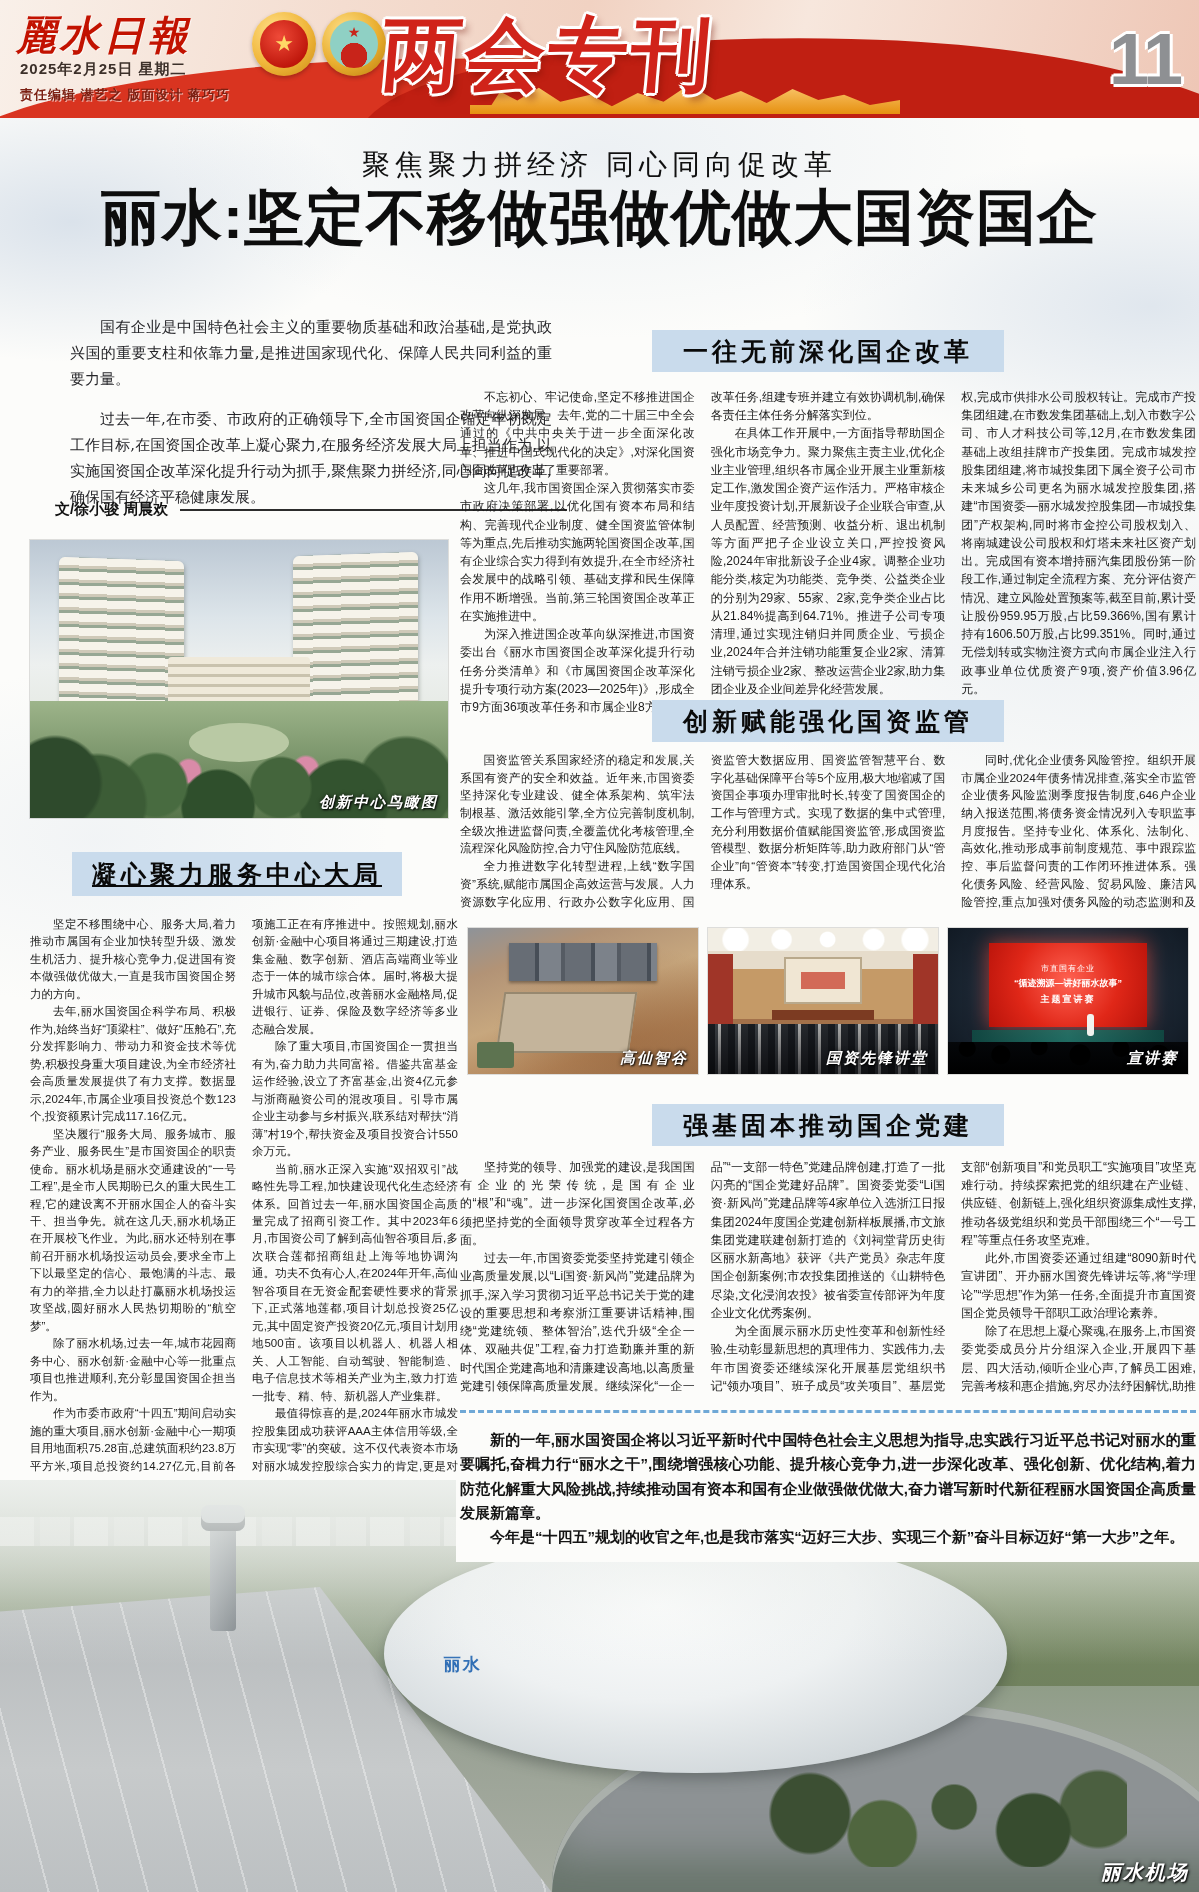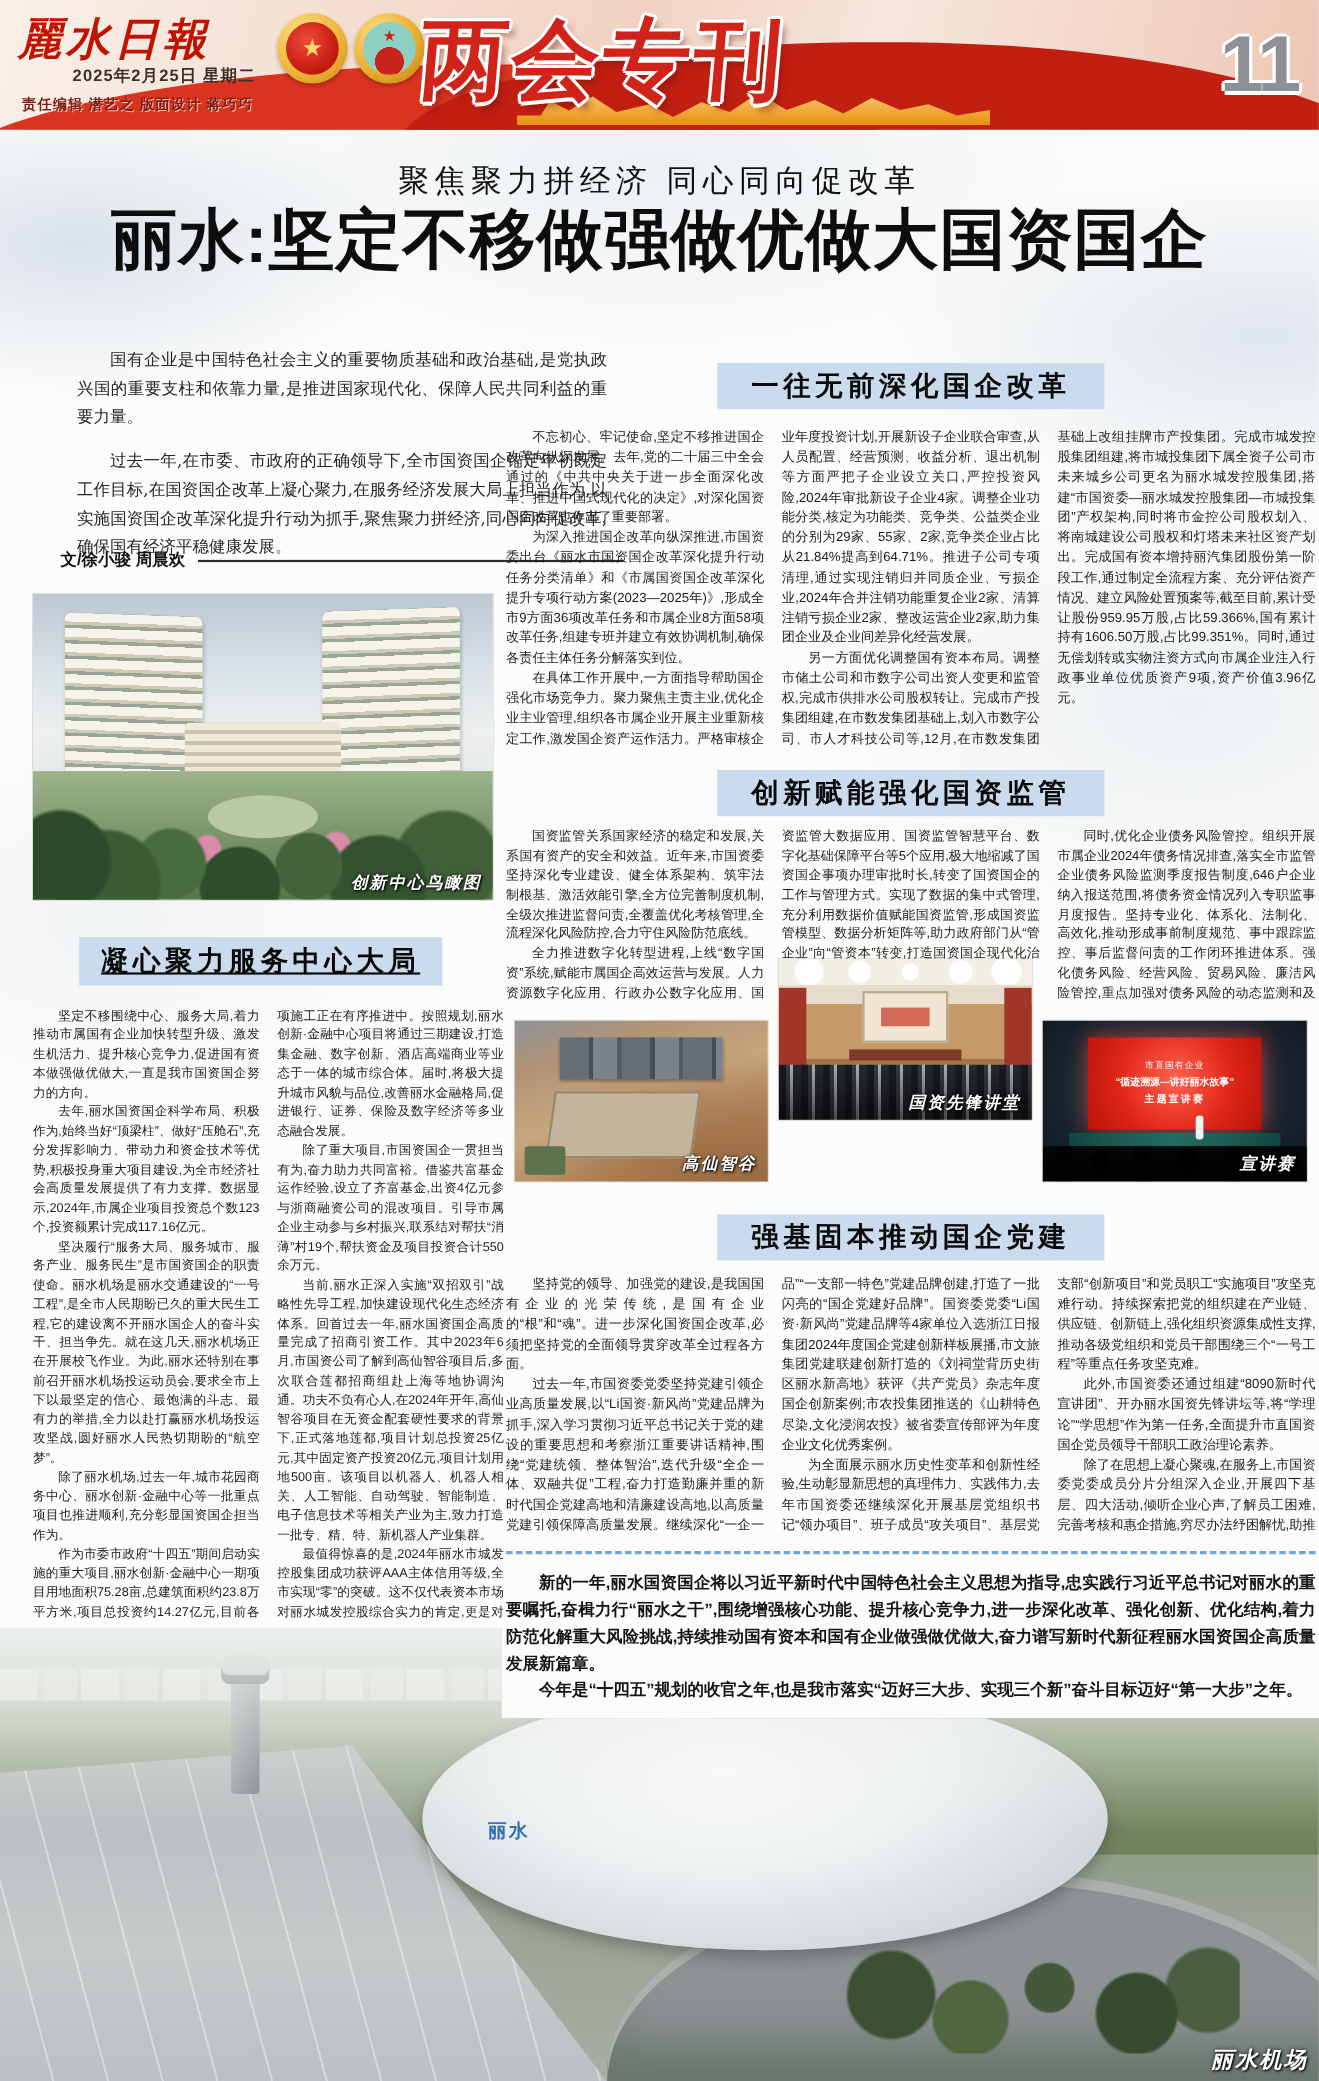--- a/index.html
+++ b/index.html
@@ -21,21 +21,21 @@
   .wave{position:absolute;}
   .wave-c{bottom:-42px;left:-6%;width:80%;height:100px;background:#ef7a4e;opacity:.75;
           border-radius:60% 40% 0 0/100% 100% 0 0;transform:rotate(-2deg);}
   .wave-a{bottom:-30px;left:-5%;width:72%;height:88px;background:#d93420;
           border-radius:50% 50% 0 0/100% 100% 0 0;transform:rotate(-2deg);}
   .wave-b{bottom:-38px;right:-8%;width:78%;height:118px;background:#c01f12;
           border-radius:55% 45% 0 0/100% 100% 0 0;transform:rotate(2deg);}
   .masthead{left:16px;top:8px;font-family:"DejaVu Serif",serif;font-weight:bold;
             font-size:40px;letter-spacing:4px;color:#c21200;font-style:italic;
             text-shadow:1px 1px 0 rgba(255,255,255,.6);}
-  .dateline{left:20px;top:60px;font-size:15px;font-weight:bold;color:#3c302a;letter-spacing:1px;margin-left:46px;}
+  .dateline{left:20px;top:60px;font-size:15px;font-weight:bold;color:#3c302a;letter-spacing:1px;}
   .staffline{left:20px;top:86px;font-size:13px;font-weight:bold;color:#7c2013;
              text-shadow:1px 1px 0 rgba(255,255,255,.65);letter-spacing:1px;}
   .emblem{top:12px;width:64px;height:64px;border-radius:50%;display:flex;align-items:center;justify-content:center;
           box-shadow:0 2px 4px rgba(0,0,0,.25);}
   .emblem-national{left:252px;background:radial-gradient(circle at 35% 30%,#ffe089 0%,#f0b63a 55%,#c98a12 100%);}
   .emblem-national .inner{width:48px;height:48px;border-radius:50%;
           background:radial-gradient(circle at 40% 35%,#ef4a38,#b60e04 85%);
           display:flex;align-items:center;justify-content:center;color:#ffd766;font-size:22px;}
   .emblem-cppcc{left:322px;background:radial-gradient(circle at 35% 30%,#ffe089 0%,#e9ae2f 55%,#b87c0c 100%);}
   .emblem-cppcc .inner{width:48px;height:48px;border-radius:50%;
@@ -112,21 +112,21 @@
       background:
         radial-gradient(ellipse at 70% 75%,rgba(150,100,60,.55),transparent 60%),
         linear-gradient(160deg,#8e9399 0%,#b29376 22%,#c7a77e 48%,#b08257 75%,#9a6e48 100%);}
   .gx-buildings{position:absolute;left:18%;top:10%;width:64%;height:26%;
       background:repeating-linear-gradient(90deg,#676d75 0 26px,#474e57 26px 30px,#7c828a 30px 52px,#555b63 52px 56px);
       box-shadow:0 2px 3px rgba(0,0,0,.35);}
   .gx-pad{position:absolute;left:14%;top:44%;width:58%;height:42%;background:#c4b49b;
       border:2px solid #97886f;transform:skewX(-8deg);}
   .gx-green{position:absolute;left:4%;bottom:4%;width:16%;height:18%;background:#5d7350;border-radius:3px;}
   
-  .hall{left:708px;top:872px;width:230px;height:146px;
+  .hall{left:708px;top:928px;width:230px;height:146px;
       background:linear-gradient(180deg,#f2eee4 0 16%,#e6dccb 16% 28%,#c59a67 28% 62%,#a3714a 62% 100%);}
   .hall-light{position:absolute;left:0;top:0;width:100%;height:16%;
       background:radial-gradient(circle at 12% 50%,#fff 0 6%,transparent 7%),
                  radial-gradient(circle at 32% 50%,#fff 0 6%,transparent 7%),
                  radial-gradient(circle at 52% 50%,#fff 0 6%,transparent 7%),
                  radial-gradient(circle at 72% 50%,#fff 0 6%,transparent 7%),
                  radial-gradient(circle at 90% 50%,#fff 0 6%,transparent 7%);}
   .hall-wall-l,.hall-wall-r{position:absolute;top:18%;width:11%;height:58%;background:#a03528;}
   .hall-wall-l{left:0;} .hall-wall-r{right:0;}
   .hall-screen{position:absolute;left:33%;top:20%;width:34%;height:32%;background:#f0e6d3;
@@ -247,20 +247,21 @@
     <p>除了丽水机场,过去一年,城市花园商务中心、丽水创新·金融中心等一批重点项目也推进顺利,充分彰显国资国企担当作为。</p>
     <p>作为市委市政府“十四五”期间启动实施的重大项目,丽水创新·金融中心一期项目用地面积75.28亩,总建筑面积约23.8万平方米,项目总投资约14.27亿元,目前各项施工正在有序推进中。按照规划,丽水创新·金融中心项目将通过三期建设,打造集金融、数字创新、酒店高端商业等业态于一体的城市综合体。届时,将极大提升城市风貌与品位,改善丽水金融格局,促进银行、证券、保险及数字经济等多业态融合发展。</p>
     <p>除了重大项目,市国资国企一贯担当有为,奋力助力共同富裕。借鉴共富基金运作经验,设立了齐富基金,出资4亿元参与浙商融资公司的混改项目。引导市属企业主动参与乡村振兴,联系结对帮扶“消薄”村19个,帮扶资金及项目投资合计550余万元。</p>
     <p>当前,丽水正深入实施“双招双引”战略性先导工程,加快建设现代化生态经济体系。回首过去一年,丽水国资国企高质量完成了招商引资工作。其中2023年6月,市国资公司了解到高仙智谷项目后,多次联合莲都招商组赴上海等地协调沟通。功夫不负有心人,在2024年开年,高仙智谷项目在无资金配套硬性要求的背景下,正式落地莲都,项目计划总投资25亿元,其中固定资产投资20亿元,项目计划用地500亩。该项目以机器人、机器人相关、人工智能、自动驾驶、智能制造、电子信息技术等相关产业为主,致力打造一批专、精、特、新机器人产业集群。</p>
     <p>最值得惊喜的是,2024年丽水市城发控股集团成功获评AAA主体信用等级,全市实现“零”的突破。这不仅代表资本市场对丽水城发控股综合实力的肯定,更是对丽水经济发展前景的看好,对丽水深化国企改革、推动国有企业健康可持续发展具有重要意义。截至2024年12月31日,全市国有企业共获3A评级1家、AA+评级6家、AA评级34家、AA-评级1家。2024年,9个县(市、区)较2023年新增AA+3家、AA3家,有力实现融资能力提升,服务全市经济社会建设。</p>
   </div>
 
 <div class="abs sec-head head-a">一往无前深化国企改革</div>
 <div class="abs colbody body-a">
     <p>不忘初心、牢记使命,坚定不移推进国企改革向纵深发展。去年,党的二十届三中全会通过的《中共中央关于进一步全面深化改革、推进中国式现代化的决定》,对深化国资国企改革也作出了重要部署。</p>
+    <p>这几年,我市国资国企深入贯彻落实市委市政府决策部署,以优化国有资本布局和结构、完善现代企业制度、健全国资监管体制等为重点,先后推动实施两轮国资国企改革,国有企业综合实力得到有效提升,在全市经济社会发展中的战略引领、基础支撑和民生保障作用不断增强。当前,第三轮国资国企改革正在实施推进中。</p>
     <p>为深入推进国企改革向纵深推进,市国资委出台《丽水市国资国企改革深化提升行动任务分类清单》和《市属国资国企改革深化提升专项行动方案(2023—2025年)》,形成全市9方面36项改革任务和市属企业8方面58项改革任务,组建专班并建立有效协调机制,确保各责任主体任务分解落实到位。</p>
     <p>在具体工作开展中,一方面指导帮助国企强化市场竞争力。聚力聚焦主责主业,优化企业主业管理,组织各市属企业开展主业重新核定工作,激发国企资产运作活力。严格审核企业年度投资计划,开展新设子企业联合审查,从人员配置、经营预测、收益分析、退出机制等方面严把子企业设立关口,严控投资风险,2024年审批新设子企业4家。调整企业功能分类,核定为功能类、竞争类、公益类企业的分别为29家、55家、2家,竞争类企业占比从21.84%提高到64.71%。推进子公司专项清理,通过实现注销归并同质企业、亏损企业,2024年合并注销功能重复企业2家、清算注销亏损企业2家、整改运营企业2家,助力集团企业及企业间差异化经营发展。</p>
     <p>另一方面优化调整国有资本布局。调整市储土公司和市数字公司出资人变更和监管权,完成市供排水公司股权转让。完成市产投集团组建,在市数发集团基础上,划入市数字公司、市人才科技公司等,12月,在市数发集团基础上改组挂牌市产投集团。完成市城发控股集团组建,将市城投集团下属全资子公司市未来城乡公司更名为丽水城发控股集团,搭建“市国资委—丽水城发控股集团—市城投集团”产权架构,同时将市金控公司股权划入、将南城建设公司股权和灯塔未来社区资产划出。完成国有资本增持丽汽集团股份第一阶段工作,通过制定全流程方案、充分评估资产情况、建立风险处置预案等,截至目前,累计受让股份959.95万股,占比59.366%,国有累计持有1606.50万股,占比99.351%。同时,通过无偿划转或实物注资方式向市属企业注入行政事业单位优质资产9项,资产价值3.96亿元。</p>
   </div>
 
 <div class="abs sec-head head-b">创新赋能强化国资监管</div>
 <div class="abs colbody body-b">
     <p>国资监管关系国家经济的稳定和发展,关系国有资产的安全和效益。近年来,市国资委坚持深化专业建设、健全体系架构、筑牢法制根基、激活效能引擎,全方位完善制度机制,全级次推进监督问责,全覆盖优化考核管理,全流程深化风险防控,合力守住风险防范底线。</p>
     <p>全力推进数字化转型进程,上线“数字国资”系统,赋能市属国企高效运营与发展。人力资源数字化应用、行政办公数字化应用、国资监管大数据应用、国资监管智慧平台、数字化基础保障平台等5个应用,极大地缩减了国资国企事项办理审批时长,转变了国资国企的工作与管理方式。实现了数据的集中式管理,充分利用数据价值赋能国资监管,形成国资监管模型、数据分析矩阵等,助力政府部门从“管企业”向“管资本”转变,打造国资国企现代化治理体系。</p>
     <p>同时,优化企业债务风险管控。组织开展市属企业2024年债务情况排查,落实全市监管企业债务风险监测季度报告制度,646户企业纳入报送范围,将债务资金情况列入专职监事月度报告。坚持专业化、体系化、法制化、高效化,推动形成事前制度规范、事中跟踪监控、事后监督问责的工作闭环推进体系。强化债务风险、经营风险、贸易风险、廉洁风险管控,重点加强对债务风险的动态监测和及时预警,确保不发生违约事件,坚决防范系统性区域性风险。</p>

